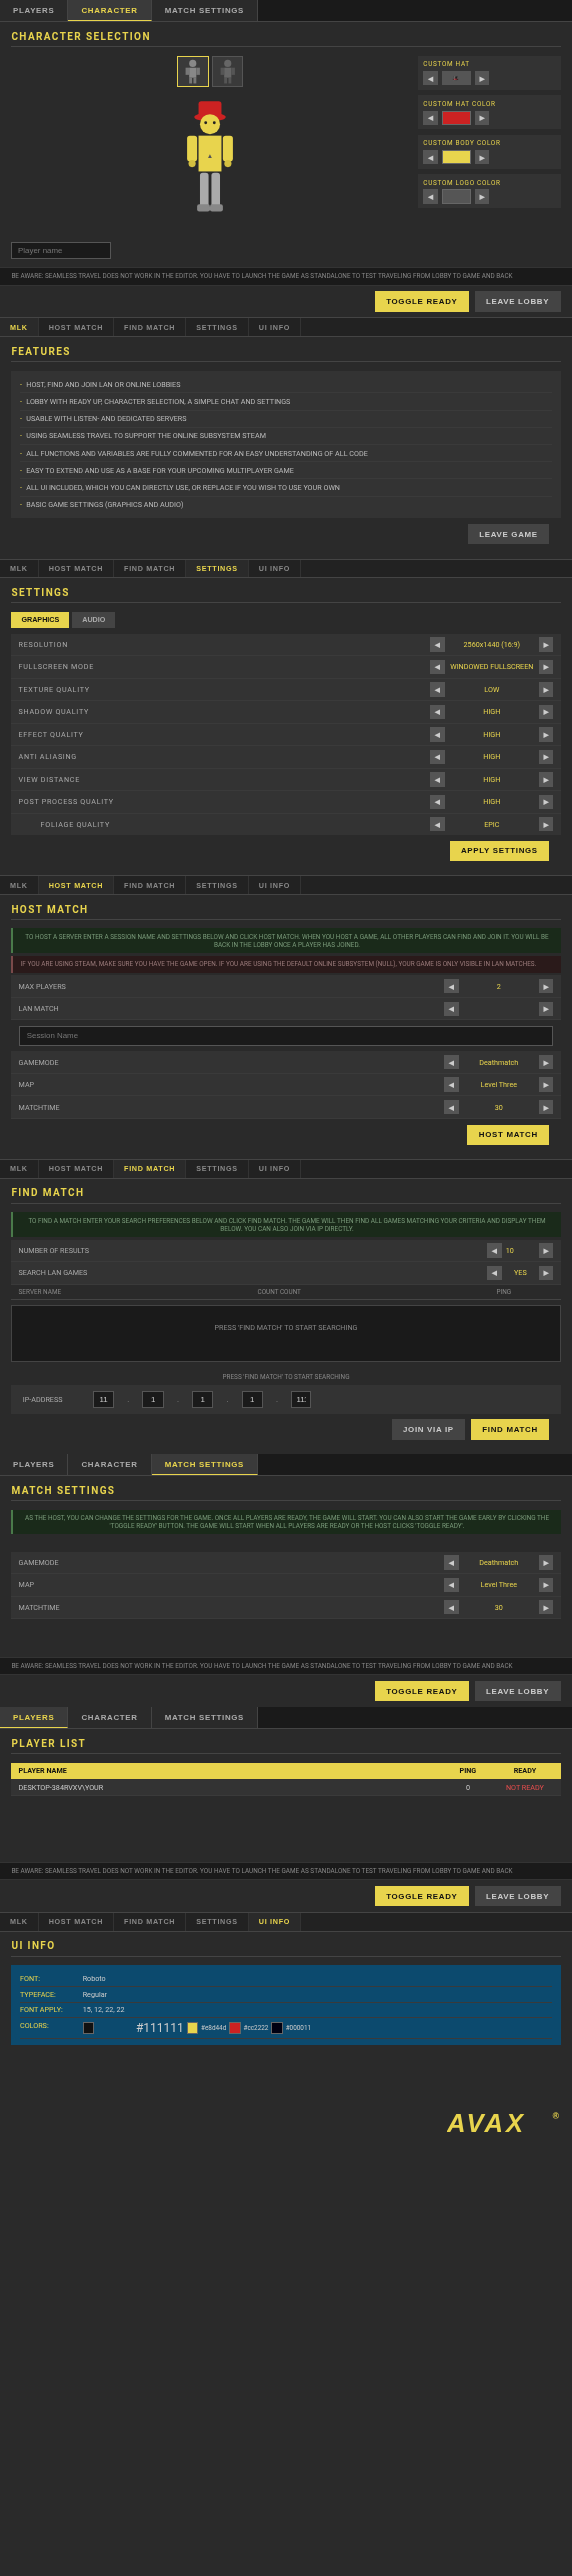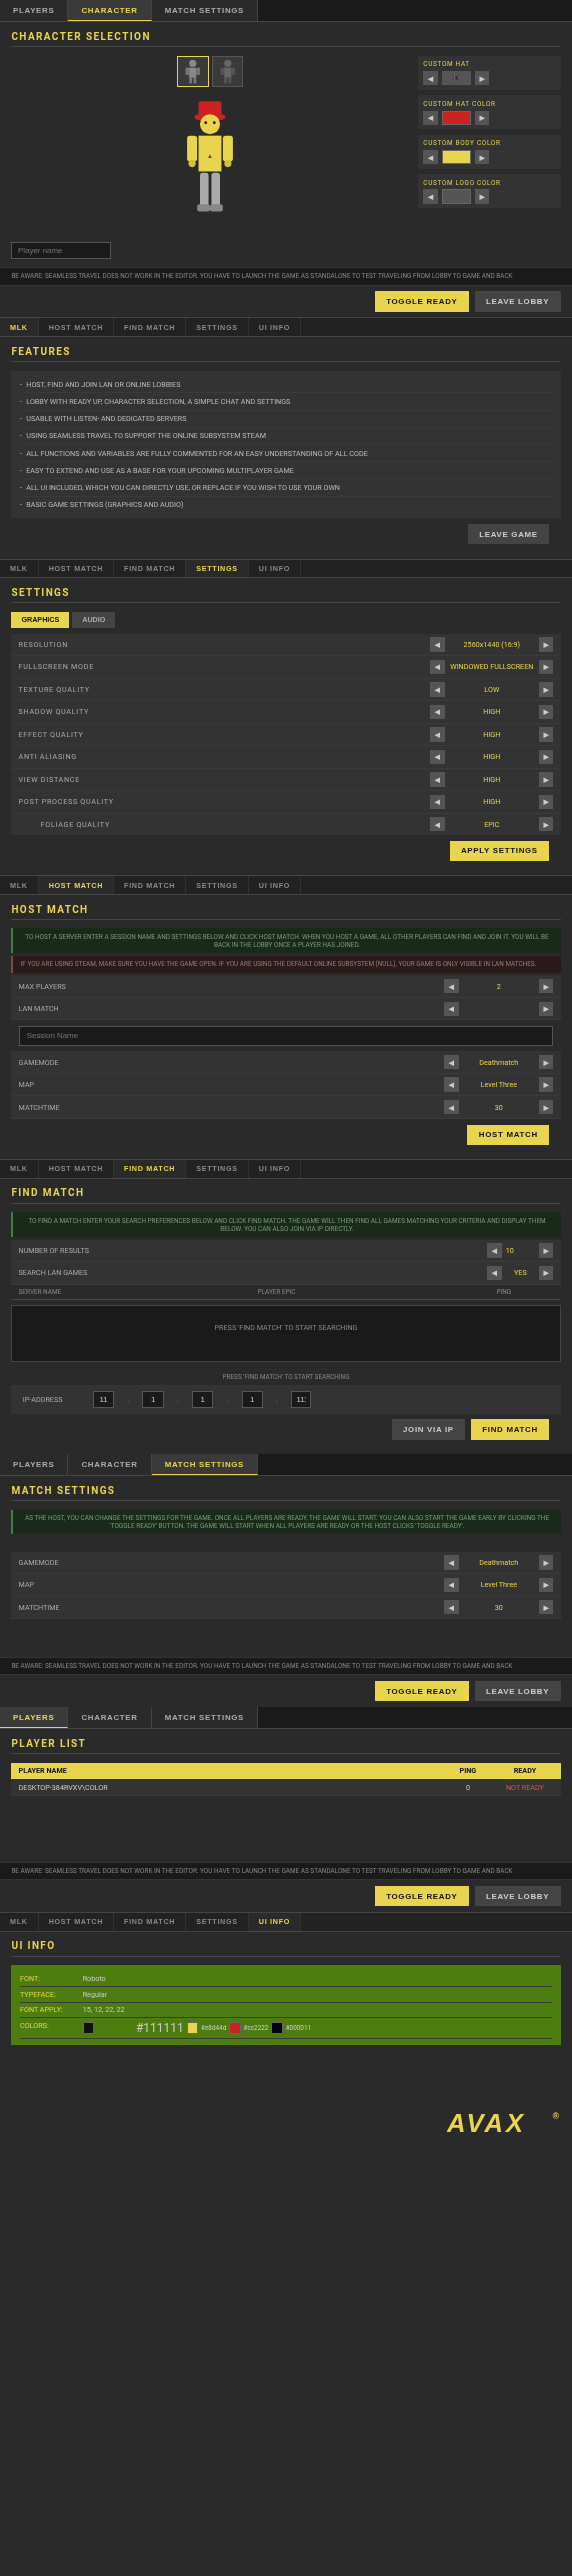--- a/index.html
+++ b/index.html
@@ -377,21 +377,21 @@
       border-bottom: 0.7px solid #3a3a3a;
       align-items: center;
     }
     .player-name { flex: 1; font-size: 7.2px; color: #ccc; }
     .player-ping { flex: 0 0 57px; text-align: center; font-size: 7.2px; color: #ccc; }
     .player-ready { flex: 0 0 57px; text-align: center; font-size: 7.2px; color: #e8d44d; }
     .not-ready { color: #e84d4d !important; }
 
     
     .ui-info-list {
-      background: #4d7c0f;
+      background: #0c4a6e;
       padding: 5.7px 8.6px;
     }
     .ui-info-row {
       padding: 2.9px 0;
       font-size: 7.2px;
       color: #bbb;
       border-bottom: 0.7px solid #3a3a3a;
       display: flex;
       gap: 5.7px;
     }
@@ -794,21 +794,21 @@
     <span class="find-label">SEARCH LAN GAMES</span>
     <div class="find-value">
       <button class="arrow-btn">◀</button>
       <span style="color:#e8d44d;font-size:7.2px;min-width:29px;text-align:center;">YES</span>
       <button class="arrow-btn">▶</button>
     </div>
   </div>
 
   <div class="lan-header">
     <span class="lan-col">SERVER NAME</span>
-    <span class="lan-col">PLAYER EPIC</span>
+    <span class="lan-col">COUNT COUNT</span>
     <span class="lan-col narrow">PING</span>
   </div>
   <div class="lan-list">
     <div style="display:flex;align-items:center;justify-content:center;height:43px;color:#888;font-size:7.2px;">PRESS 'FIND MATCH' TO START SEARCHING</div>
   </div>
 
   <div style="padding:4.3px 11.4px;background:#2a2a2a;text-align:center;">
     <span style="font-size:6.4px;color:#888;">PRESS 'FIND MATCH' TO START SEARCHING</span>
   </div>
 
@@ -886,21 +886,21 @@
 </div>
 
 <div class="section-bg">
   <div class="section-title">PLAYER LIST</div>
   <div class="player-list-header">
     <span class="player-col">PLAYER NAME</span>
     <span class="player-col narrow">PING</span>
     <span class="player-col narrow">READY</span>
   </div>
   <div class="player-row">
-    <span class="player-name">DESKTOP-384RVXV\COLOR</span>
+    <span class="player-name">DESKTOP-384RVXV\YOUR</span>
     <span class="player-ping">0</span>
     <span class="player-ready not-ready">NOT READY</span>
   </div>
   <div style="height:57px;background:#2a2a2a;"></div>
 </div>
 
 <div class="warning-bar">
   <span>BE AWARE: SEAMLESS TRAVEL DOES NOT WORK IN THE EDITOR. YOU HAVE TO LAUNCH THE GAME AS STANDALONE TO TEST TRAVELING FROM LOBBY TO GAME AND BACK</span>
 </div>
 <div class="action-bar">

